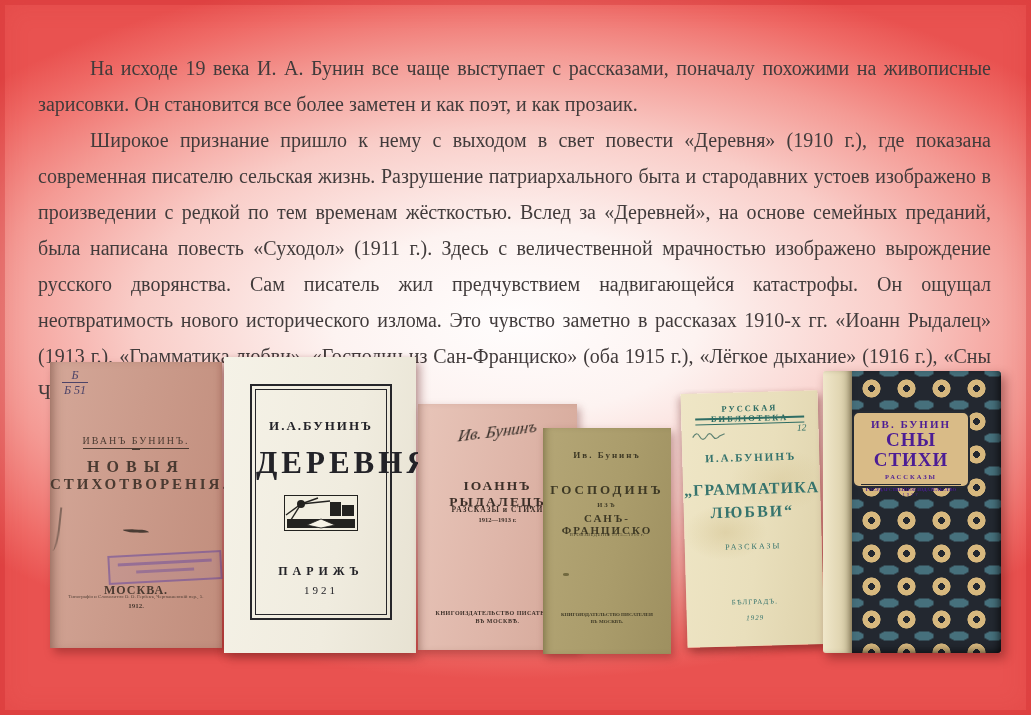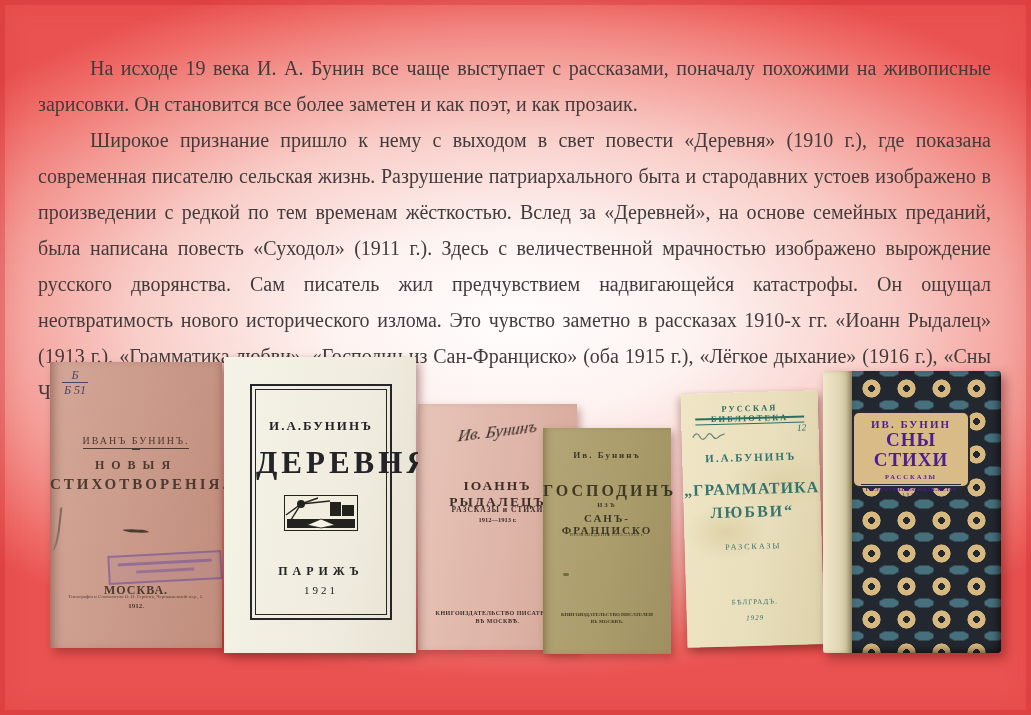--- a/index.html
+++ b/index.html
@@ -23,21 +23,21 @@
   #b1{left:50px;top:362px;width:172px;height:286px;
       background:linear-gradient(100deg,#d4a798 0%,#cb9b8b 45%,#c18d7c 100%);
       box-shadow:inset 9px 0 12px -7px rgba(80,40,30,.55), 4px 5px 9px rgba(95,20,20,.4);}
   #b1{color:#4a3a31;}
   .callnum{position:absolute;left:12px;top:7px;color:#4d4468;font-style:italic;
      font-size:12px;line-height:12px;text-align:center;filter:blur(.3px);}
   .callnum .bar{border-top:1px solid #4d4468;margin:1px 0;width:26px;}
   #b1 .author{top:50px;font-size:10px;letter-spacing:2px;font-weight:normal;margin-top:23px;}
   #b1 .author span{border-bottom:1px solid #4a3a31;padding-bottom:2px;}
   #b1 .mdash{position:absolute;left:50%;top:86px;width:8px;height:2px;margin-left:-4px;background:#4a3a31;}
-  #b1 .t1{top:96px;font-size:12px;letter-spacing:7px;font-weight:bold;}
+  #b1 .t1{top:96px;font-size:16px;letter-spacing:7px;font-weight:bold;}
   #b1 .t2{top:114px;font-size:15px;letter-spacing:3px;font-weight:bold;}
   .leaf{position:absolute;left:50%;top:167px;width:26px;height:4px;margin-left:-13px;
      background:#4a3c34;border-radius:0 90% 0 90%/0 100% 0 100%;transform:rotate(-3deg);}
   .stamp{position:absolute;left:58px;top:191px;width:110px;height:25px;
      border:2px solid rgba(95,65,160,.5);background:rgba(120,85,185,.07);
      transform:rotate(-3deg);filter:blur(.55px);}
   .stamp i{position:absolute;left:8px;right:8px;top:6px;height:3px;background:rgba(95,65,160,.45);}
   .stamp em{position:absolute;left:26px;right:26px;top:14px;height:3px;background:rgba(95,65,160,.40);}
   #b1 .city{top:221px;font-size:12px;font-weight:bold;letter-spacing:1px;}
   #b1 .imprint{top:232px;font-size:5px;white-space:nowrap;opacity:.9;}
@@ -63,21 +63,21 @@
   #b3 .title{top:74px;font-size:13.5px;letter-spacing:2px;font-weight:bold;text-align:center;}
   #b3 .subtitle{top:101px;font-size:7.5px;letter-spacing:1px;font-weight:bold;}
   #b3 .years{top:112px;font-size:6.5px;font-weight:bold;}
   #b3 .pub1{top:206px;font-size:6px;font-weight:bold;letter-spacing:.5px;}
   #b3 .pub2{top:214px;font-size:6px;font-weight:bold;letter-spacing:.5px;}
   
   #b4{left:543px;top:428px;width:128px;height:226px;
       background:linear-gradient(100deg,#b4a676,#aa9c6b 55%,#9e9060 100%);color:#3e3925;
       box-shadow:inset 6px 0 9px -5px rgba(70,60,25,.55), 3px 4px 8px rgba(95,20,20,.35);}
   #b4 .author{top:22px;font-size:9px;font-weight:bold;letter-spacing:2px;}
-  #b4 .t1{top:54px;font-size:16px;font-weight:bold;letter-spacing:3px;}
+  #b4 .t1{top:54px;font-size:13px;font-weight:bold;letter-spacing:3px;}
   #b4 .t2{top:73px;font-size:6.5px;font-weight:bold;letter-spacing:2px;}
   #b4 .t3{top:84px;font-size:11px;font-weight:bold;letter-spacing:2px;}
   #b4 .subtitle{top:104px;font-size:4.6px;letter-spacing:.5px;}
   #b4 .dot{position:absolute;left:20px;top:145px;width:6px;height:3px;background:#4a441f;opacity:.6;border-radius:40%;}
   #b4 .pub1{top:184px;font-size:5px;font-weight:bold;}
   #b4 .pub2{top:191px;font-size:5px;font-weight:bold;}
   
   #b5{left:684px;top:392px;width:137px;height:254px;transform:rotate(-1.6deg);
       background:
         radial-gradient(60px 40px at 30% 55%,rgba(176,148,74,.20),rgba(176,148,74,0) 70%),

